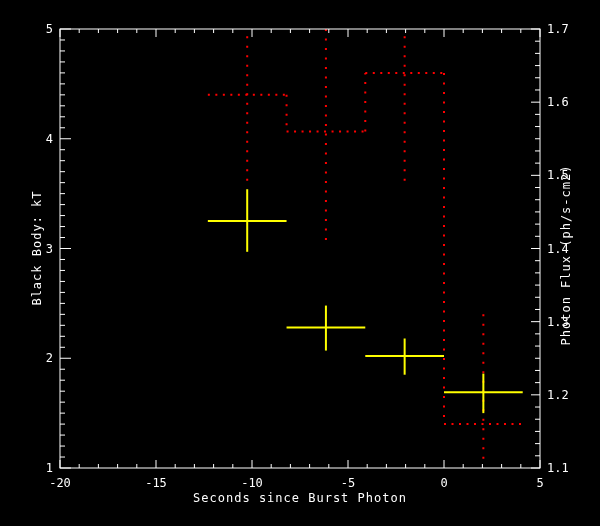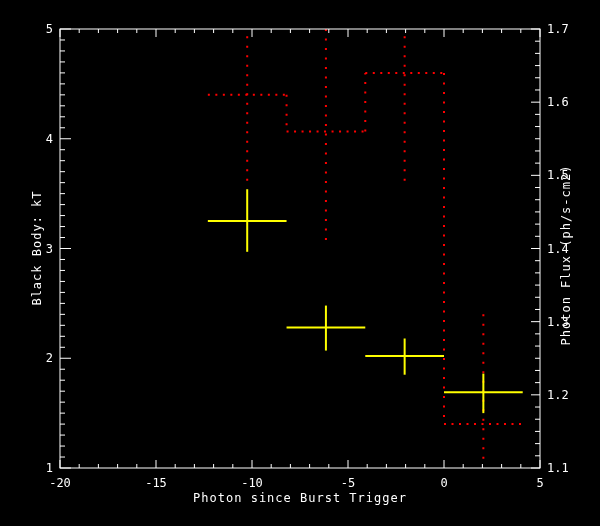--- a/index.html
+++ b/index.html
@@ -201,16 +201,16 @@
       <line x1="540" y1="41.19444444444588" x2="535" y2="41.19444444444588" stroke="#ffffff" stroke-width="1"></line>
       <line x1="540" y1="29.000000000001478" x2="531" y2="29.000000000001478" stroke="#ffffff" stroke-width="1"></line>
       <text x="547" y="472" text-anchor="start" fill="#ffffff">1.1</text>
       <text x="547" y="398.8333333333334" text-anchor="start" fill="#ffffff">1.2</text>
       <text x="547" y="325.66666666666663" text-anchor="start" fill="#ffffff">1.3</text>
       <text x="547" y="252.50000000000006" text-anchor="start" fill="#ffffff">1.4</text>
       <text x="547" y="179.33333333333331" text-anchor="start" fill="#ffffff">1.5</text>
       <text x="547" y="106.16666666666657" text-anchor="start" fill="#ffffff">1.6</text>
       <text x="547" y="33.00000000000006" text-anchor="start" fill="#ffffff">1.7</text>
     </svg>
-  <div class="axis-title axis-title-x">Photon since Burst Trigger</div>
+  <div class="axis-title axis-title-x">Seconds since Burst Photon</div>
   <div class="axis-title axis-title-yl">Black Body: kT</div>
   <div class="axis-title axis-title-yr">Photon Flux (ph/s-cm2)</div>
 </div>
 
 </body></html>

